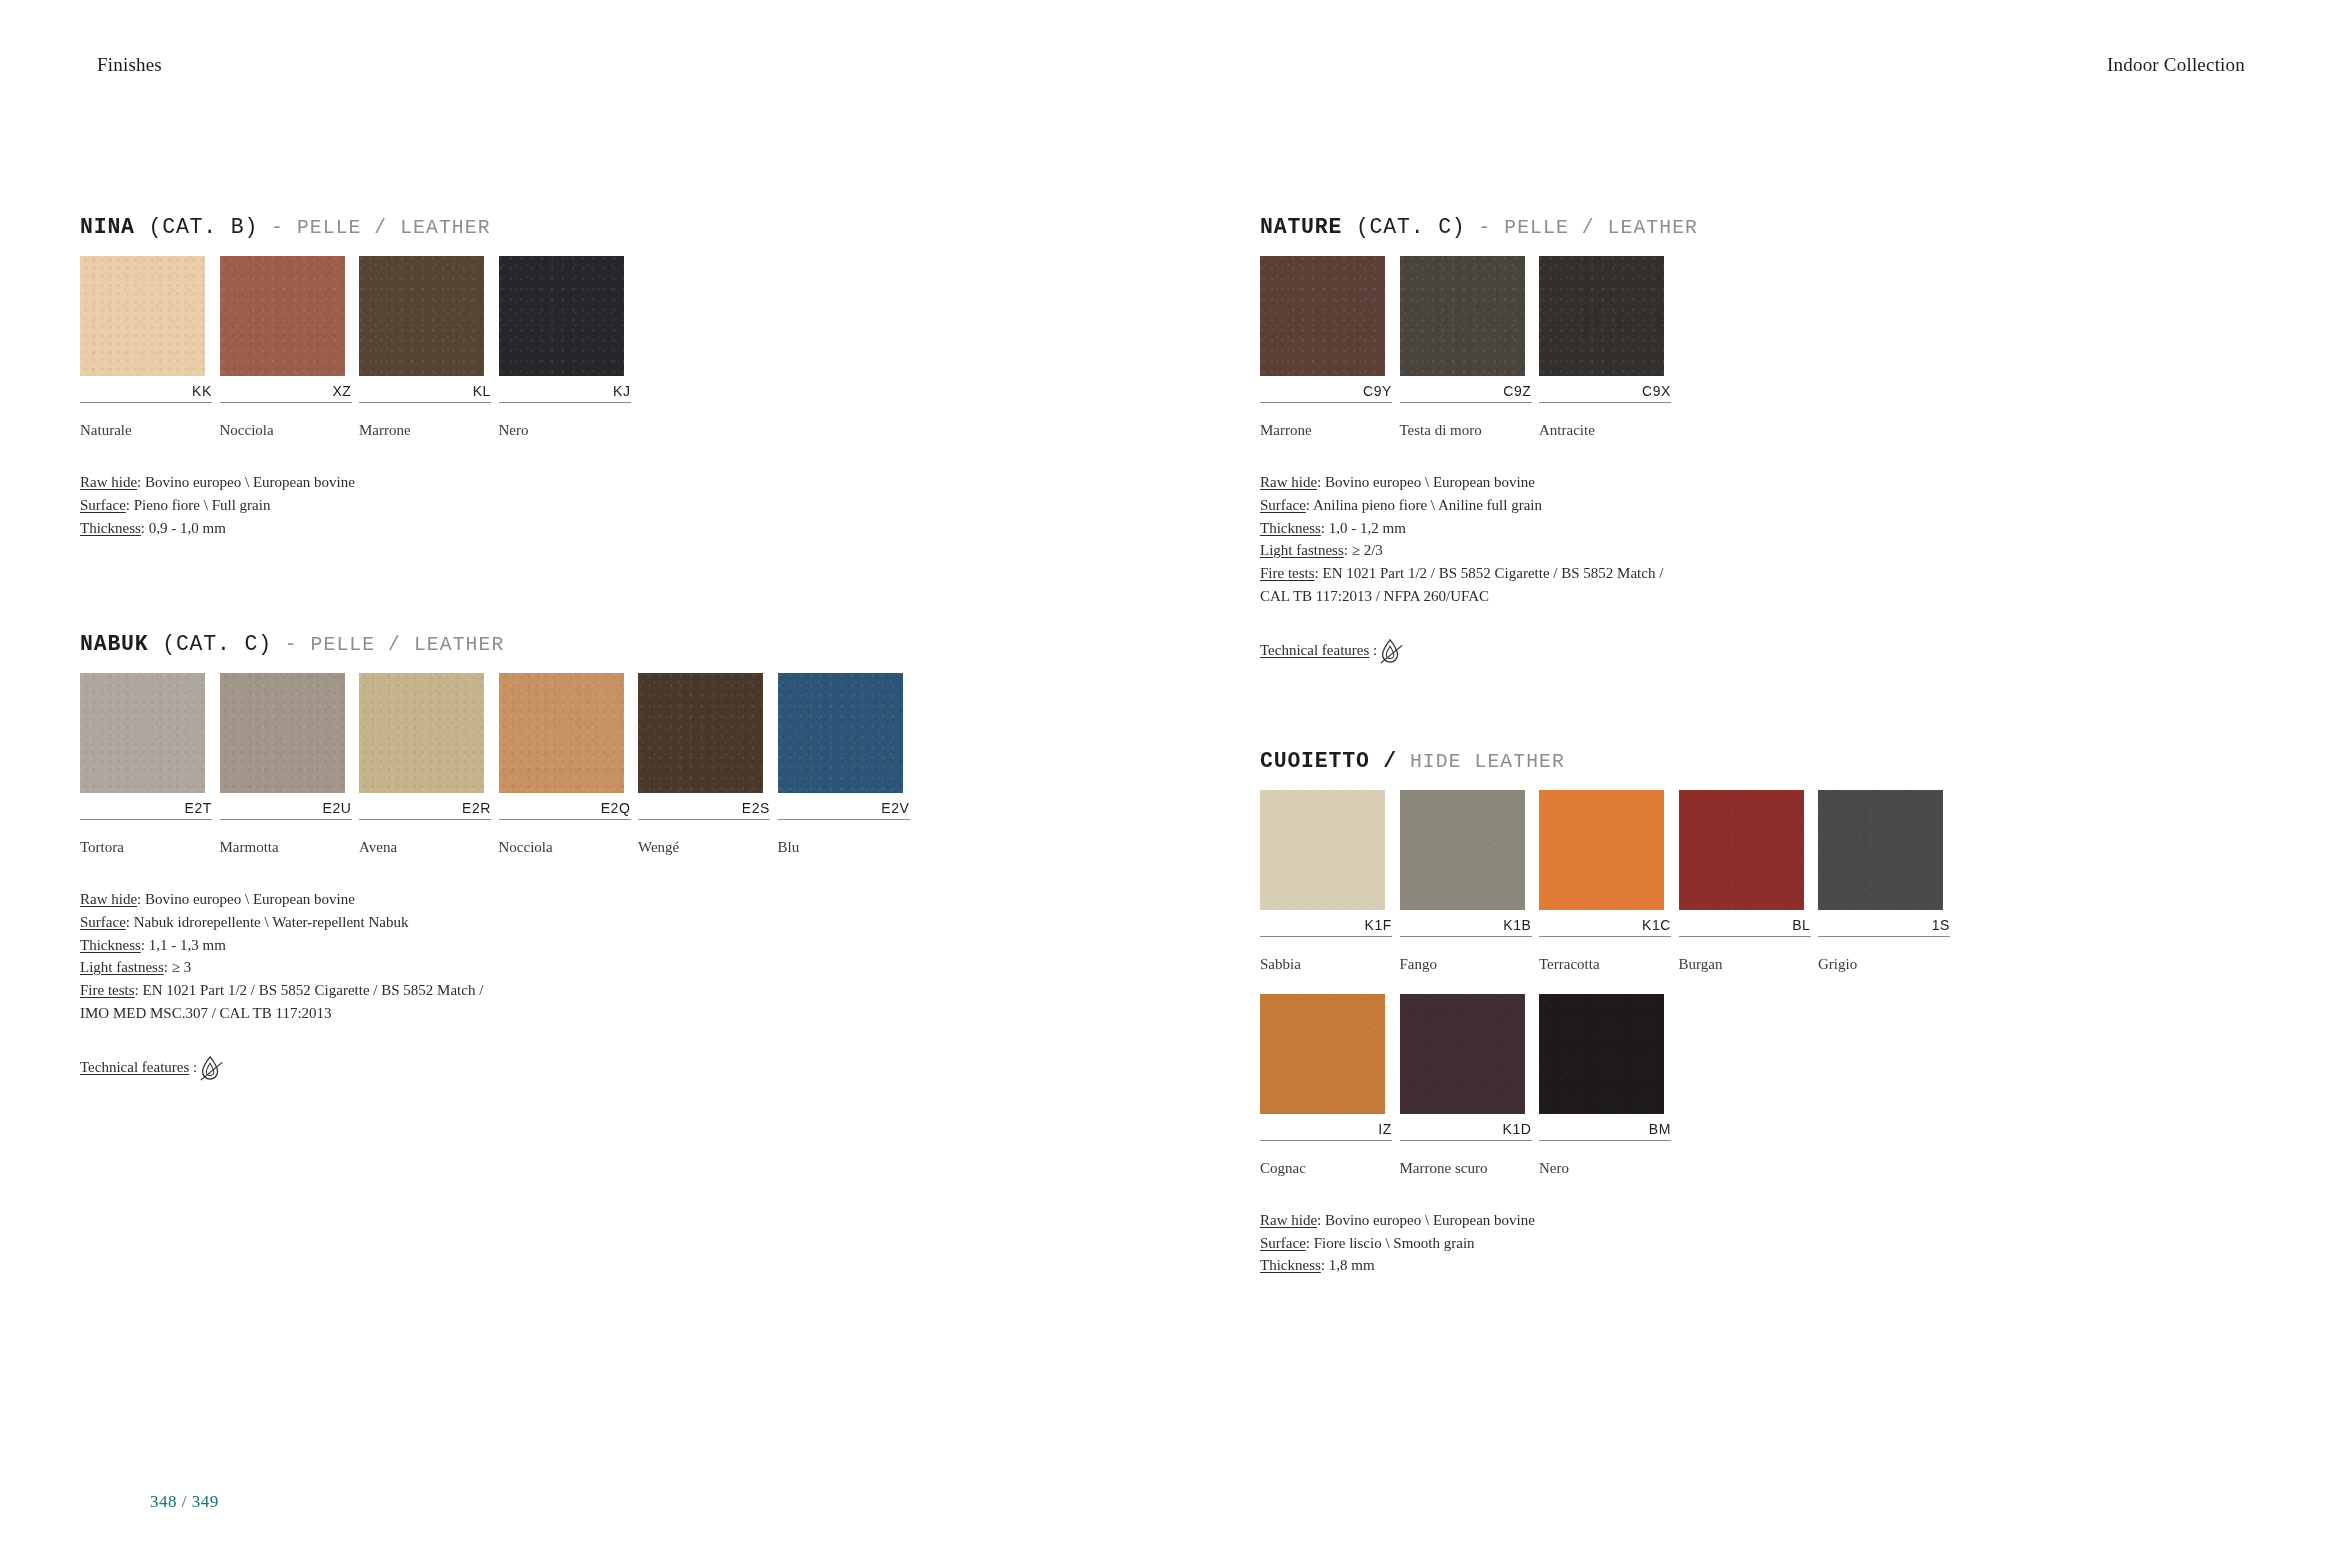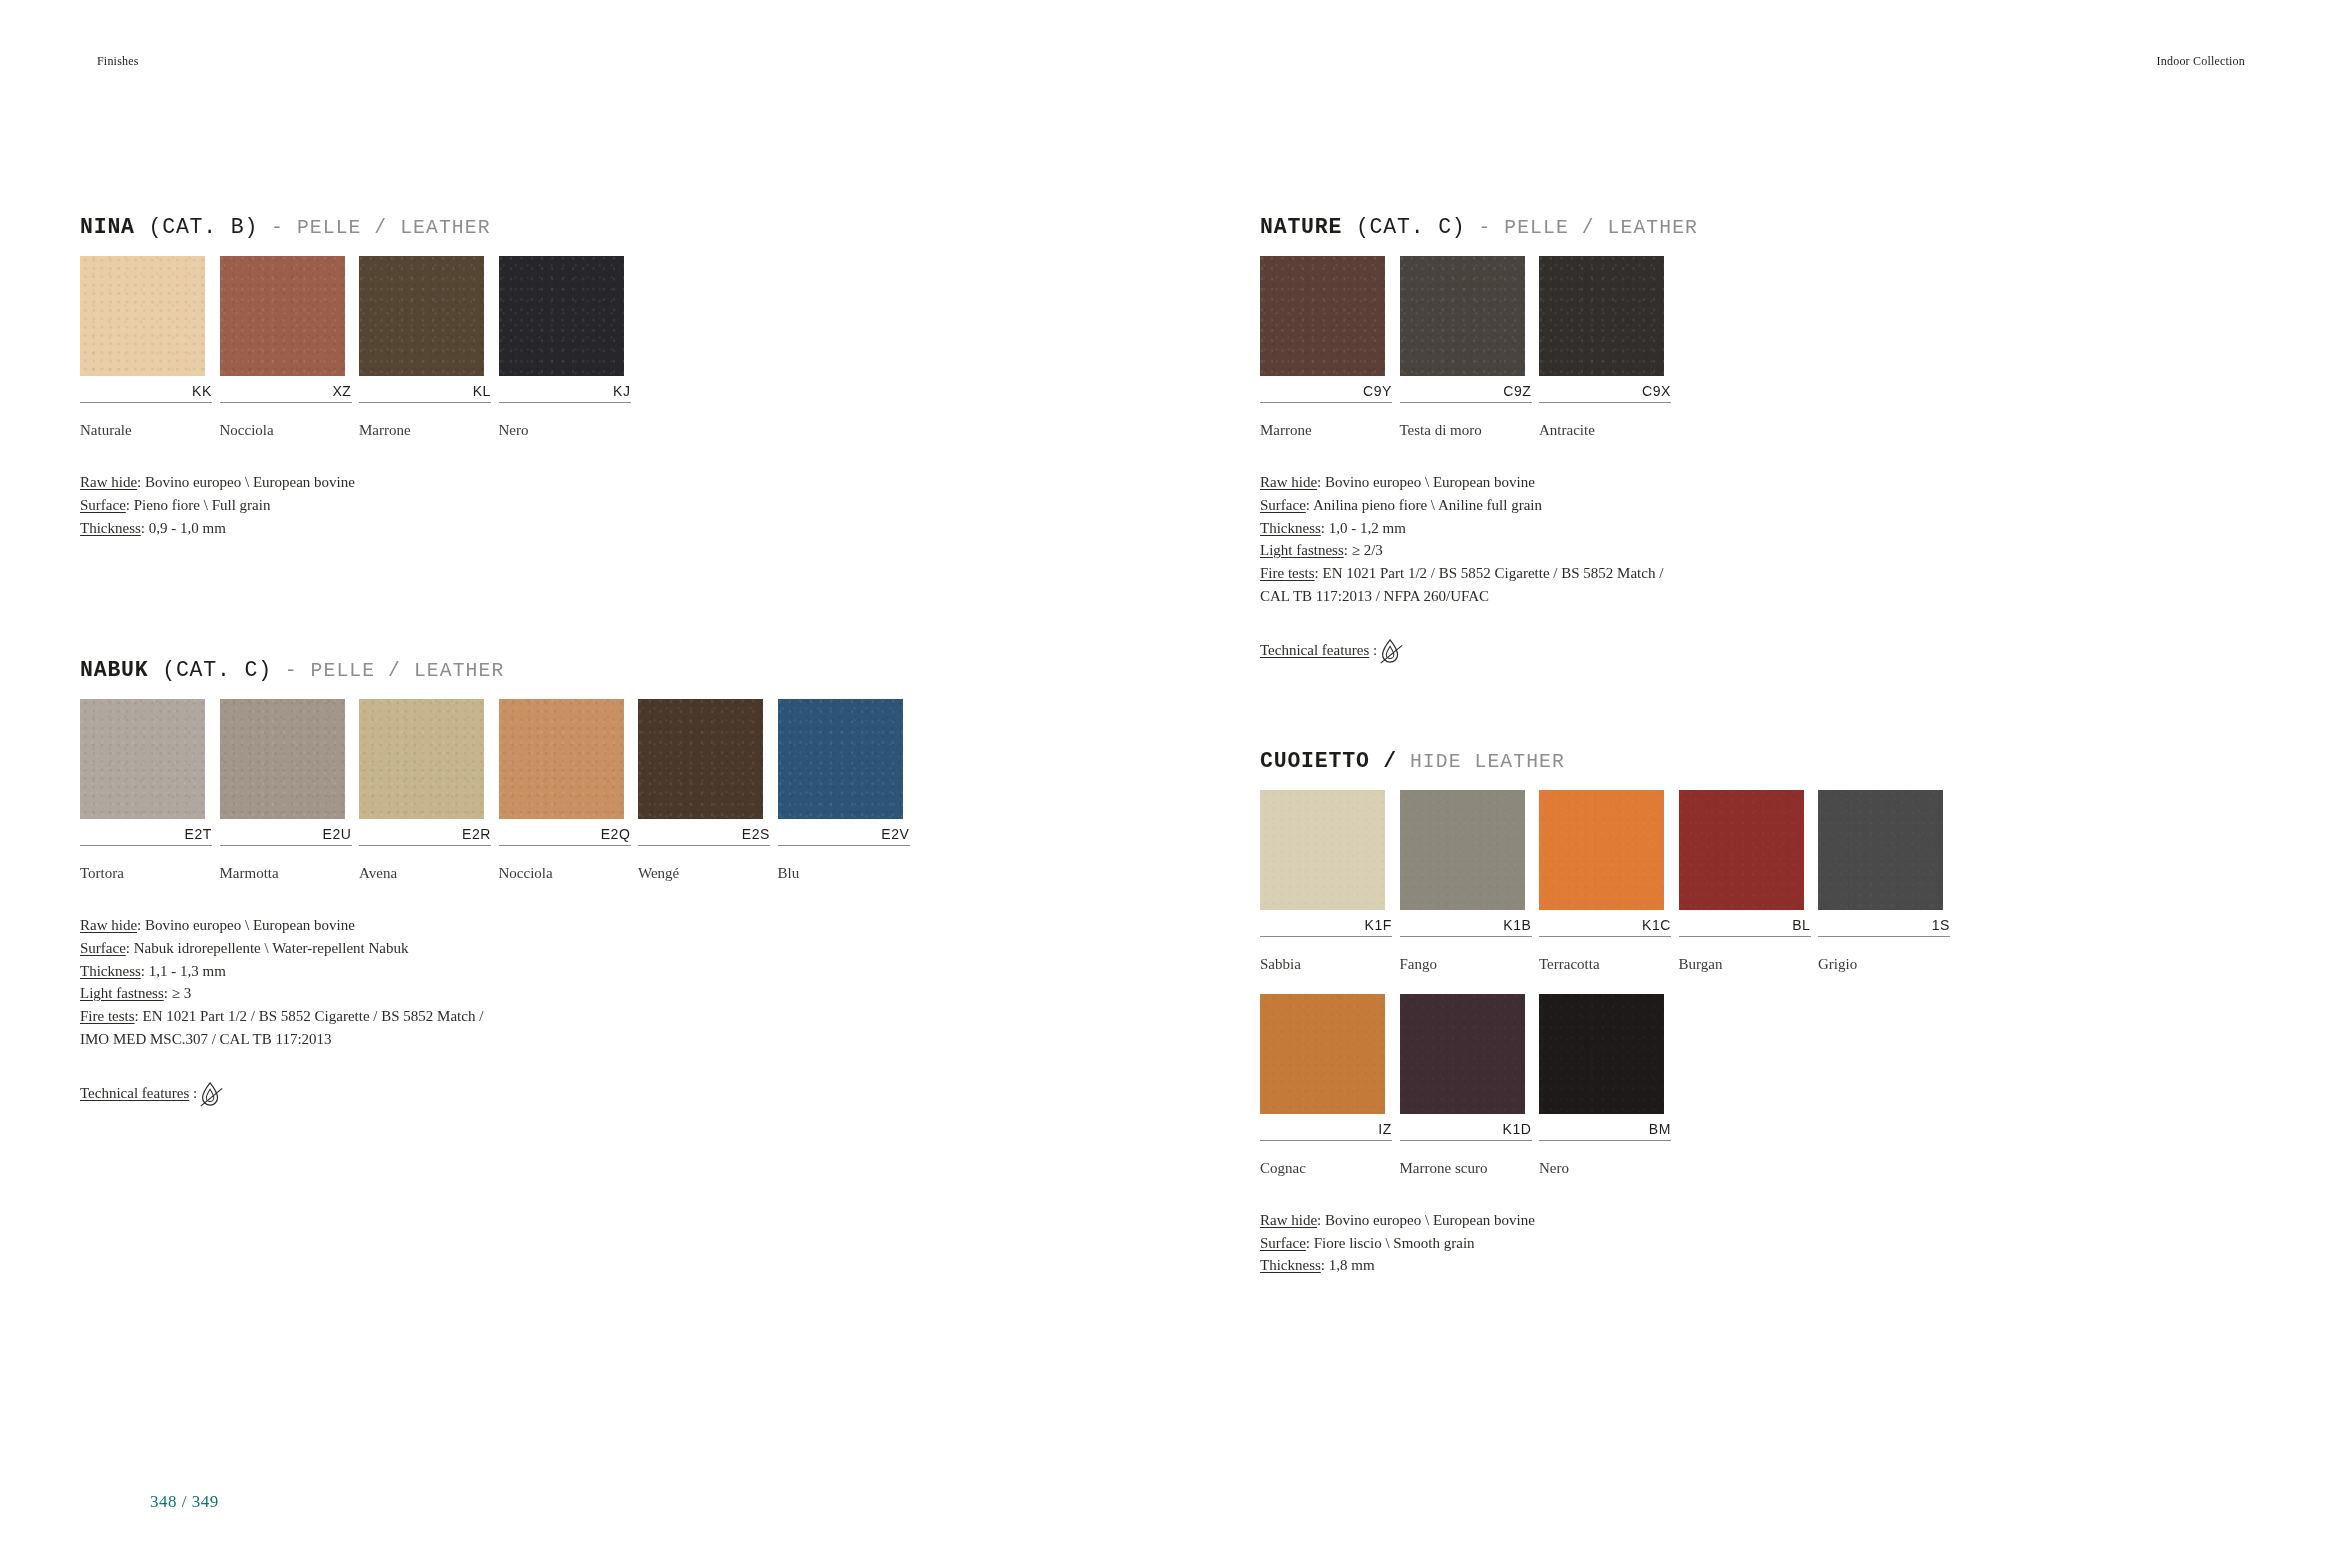--- a/index.html
+++ b/index.html
@@ -15,21 +15,21 @@
     font-family: "Liberation Serif", serif;
     color: #1d1d1b;
     overflow: hidden;
   }
 
   
   .running-head {
     position: absolute;
     top: 54px;
     font-family: "Liberation Serif", serif;
-    font-size: 12px;
+    font-size: 19px;
     letter-spacing: 0.2px;
     color: #1d1d1b;
     white-space: nowrap;
   }
   .running-head.left  { left: 97px; }
   .running-head.right { right: 97px; }
 
   
   .column {
     position: absolute;
@@ -186,21 +186,21 @@
           <div class="swatch-code">KJ</div>
           <div class="swatch-name">Nero</div>
         </div>
       </div>
       <div class="specs">
         <div class="spec-line"><span class="lbl">Raw hide</span><span>: Bovino europeo \ European bovine</span></div>
         <div class="spec-line"><span class="lbl">Surface</span><span>: Pieno fiore \ Full grain</span></div>
         <div class="spec-line"><span class="lbl">Thickness</span><span>: 0,9 - 1,0 mm</span></div>
       </div>
     </div>
-  <div class="section" id="sec-nabuk" style="top:660px;">
+  <div class="section" id="sec-nabuk" style="top:634px;">
       <div class="section-title"><span class="name">NABUK</span><span class="cat"> (CAT. C)</span><span class="kind"> - PELLE / LEATHER</span></div>
       <div class="swatch-row">
         <div class="swatch-cell">
           <div class="swatch" style="background: rgb(176, 168, 159);"></div>
           <div class="swatch-code">E2T</div>
           <div class="swatch-name">Tortora</div>
         </div>
         <div class="swatch-cell">
           <div class="swatch" style="background: rgb(162, 150, 138);"></div>
           <div class="swatch-code">E2U</div>

